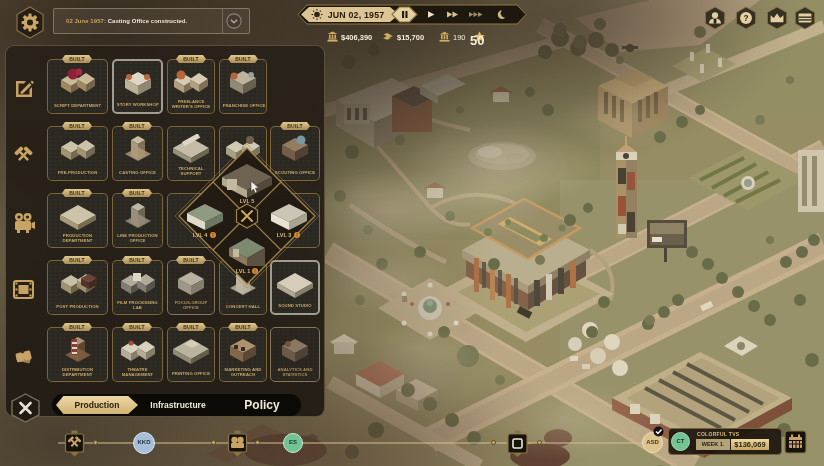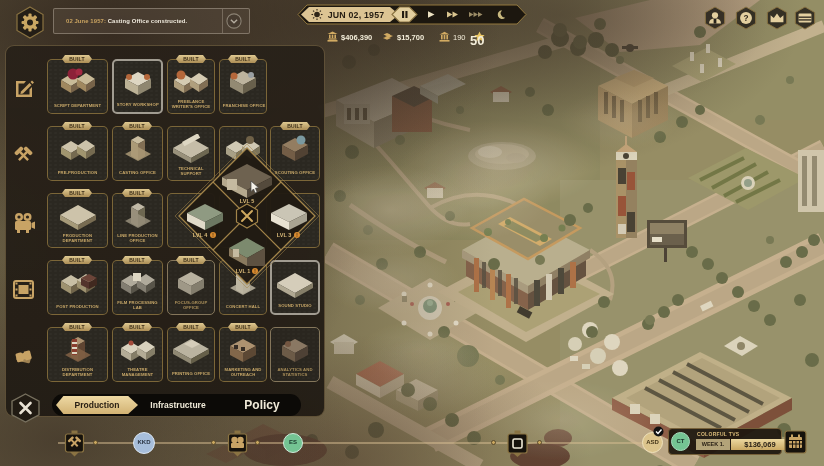--- a/index.html
+++ b/index.html
@@ -916,21 +916,21 @@
 </svg>
 
 <div class="abs" style="left:668px;top:428px;width:114px;height:27px;background:rgba(28,22,14,0.92);border:1px solid #77613a;border-radius:4px;box-sizing:border-box"></div>
 
 <div class="abs" style="left:671px;top:432px;width:19px;height:19px;border-radius:50%;background:#74c493;border:1.5px solid #a8dcbe;box-sizing:border-box;color:#17352a;font-size:6px;font-weight:bold;text-align:center;line-height:16px">CT</div>
 
 <div class="abs" style="left:697px;top:430.5px;font-size:5px;font-weight:bold;color:#d9ba79;letter-spacing:0.3px">COLORFUL TVS</div>
 
 <div class="abs" style="left:696px;top:438.5px;width:34px;height:11px;background:#b3a379;color:#2a2116;font-size:5.5px;font-weight:bold;text-align:center;line-height:11px">WEEK 1.</div>
 
-<div class="abs" style="left:731px;top:438.5px;width:58px;height:11px;background:linear-gradient(#ecd8a0,#c9a863);color:#2a2116;font-size:7.5px;font-weight:bold;text-align:center;line-height:11px">$136,069</div>
+<div class="abs" style="left:731px;top:438.5px;width:38px;height:11px;background:linear-gradient(#ecd8a0,#c9a863);color:#2a2116;font-size:7.5px;font-weight:bold;text-align:center;line-height:11px">$136,069</div>
 
 <svg class="abs" style="left:784px;top:430px" width="23" height="24" viewBox="0 0 23 24">
  <rect x="1" y="1" width="21" height="22" rx="2.5" fill="#16120c" stroke="#8a7342" stroke-width="1.2"></rect>
  <rect x="5" y="7" width="13" height="11" rx="1" fill="#c8a365"></rect>
  <rect x="7" y="4.5" width="2" height="4" fill="#c8a365"></rect>
       <rect x="14" y="4.5" width="2" height="4" fill="#c8a365"></rect>
  <g stroke="#16120c" stroke-width="1">
         <line x1="5" y1="10.5" x2="18" y2="10.5"></line>
         <line x1="8.5" y1="10.5" x2="8.5" y2="18"></line>
         <line x1="12" y1="10.5" x2="12" y2="18"></line>

